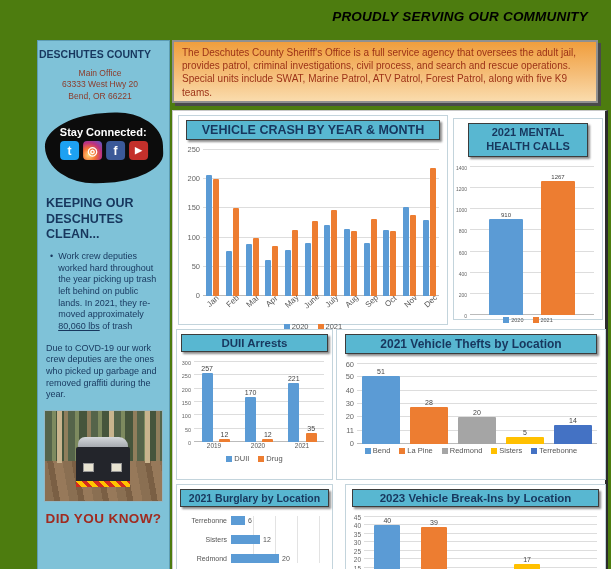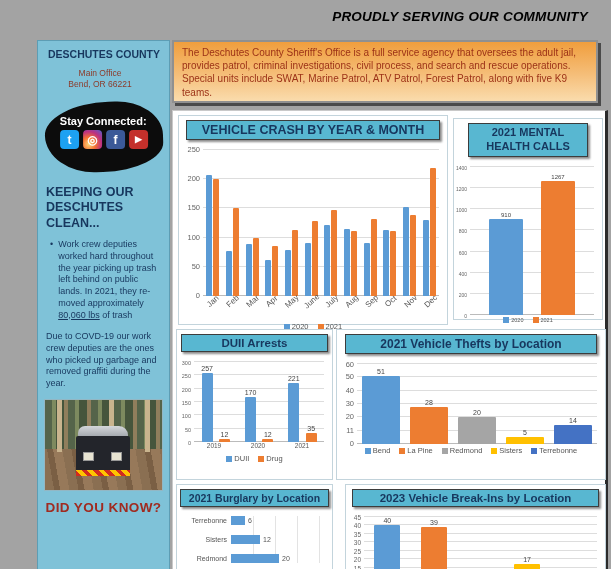--- a/index.html
+++ b/index.html
@@ -1,23 +1,23 @@
 <!DOCTYPE html>
 <html><head>
 <meta charset="utf-8">
 <style>
   html,body{margin:0;padding:0;}
   body{font-family:"Liberation Sans",sans-serif;background:#fff;}
-  .page{position:relative;width:611px;height:569px;overflow:hidden;background:#a3a3a3;}
+  .page{position:relative;width:611px;height:569px;overflow:hidden;background:#4d7c0f;}
 
   .tagline{position:absolute;top:9px;right:23px;font-size:13.5px;font-weight:bold;font-style:italic;color:#000;letter-spacing:0.2px;}
 
   
   .sidebar{position:absolute;left:37px;top:40px;width:133px;height:540px;background:#7FC2D8;border:1px solid #5d9db4;box-sizing:border-box;}
-  .org-name{margin-top:7px;text-align:right;padding-right:9px;color:#17375E;font-weight:bold;font-size:10.5px;line-height:1.2;}
+  .org-name{margin-top:7px;text-align:right;padding-right:18px;color:#17375E;font-weight:bold;font-size:10.5px;line-height:1.2;}
   .addr,.contact{margin-top:7px;text-align:center;padding-right:7px;color:#8C3B2A;font-size:8.5px;line-height:1.35;}
   .connect{margin:11px auto 0;width:118px;height:70px;background:#0c0c0c;border-radius:58% 42% 55% 45% / 48% 52% 42% 58%;transform:rotate(-2deg);box-sizing:border-box;}
   .connect-label{color:#fff;font-weight:bold;font-size:11px;text-align:center;padding-top:13px;transform:rotate(2deg);}
   .social-row{display:flex;justify-content:center;gap:4px;margin-top:3px;transform:rotate(2deg);}
   .sicon{width:19px;height:19px;border-radius:4px;color:#fff;font-weight:bold;display:flex;align-items:center;justify-content:center;font-size:12px;line-height:1;}
   .tw{background:#1DA1F2;}
   .ig{background:radial-gradient(circle at 30% 75%,#FED576,#F47133 35%,#BC3081 65%,#4C63D2);}
   .fb{background:#3b5998;}
   .yt{background:#c4302b;font-size:9px;}
   .keeping-heading{margin-top:13px;padding:0 10px 0 8px;color:#17375E;font-weight:bold;font-size:12.5px;line-height:1.25;}
@@ -87,20 +87,21 @@
 <div class="page">
 
   <div class="tagline">PROUDLY SERVING OUR COMMUNITY</div>
 
   <div class="sidebar">
     <div class="org-name">
       <div>DESCHUTES COUNTY</div>
     </div>
     <div class="addr">
       <div>Main Office</div>
+      <div>63333 West Hwy 20</div>
       <div>Bend, OR 66221</div>
     </div>
     <div class="connect">
       <div class="connect-label">Stay Connected:</div>
       <div class="social-row">
         <span class="sicon tw">t</span>
         <span class="sicon ig">◎</span>
         <span class="sicon fb">f</span>
         <span class="sicon yt">▶</span>
       </div>

